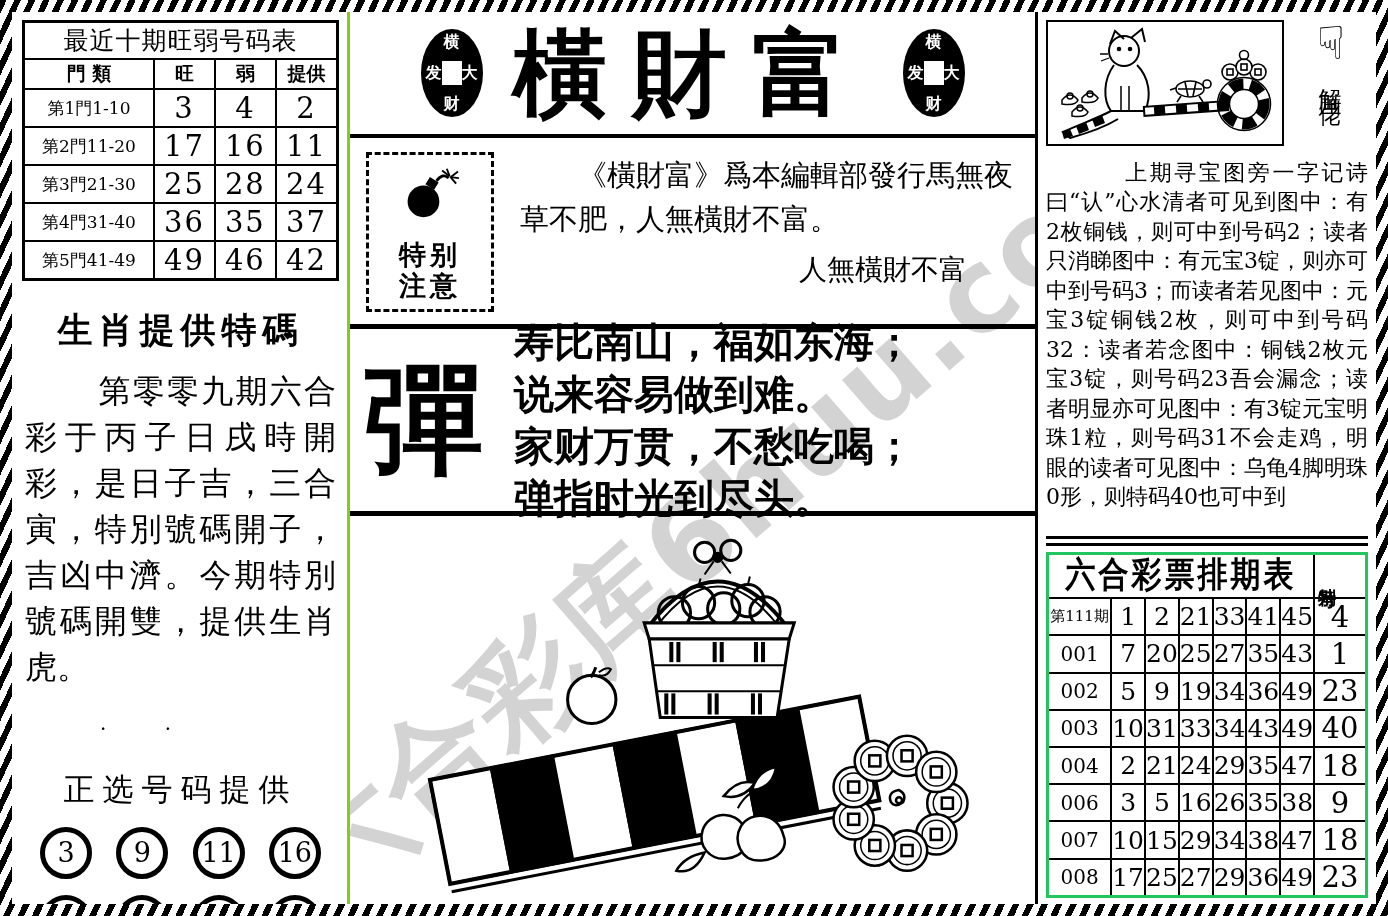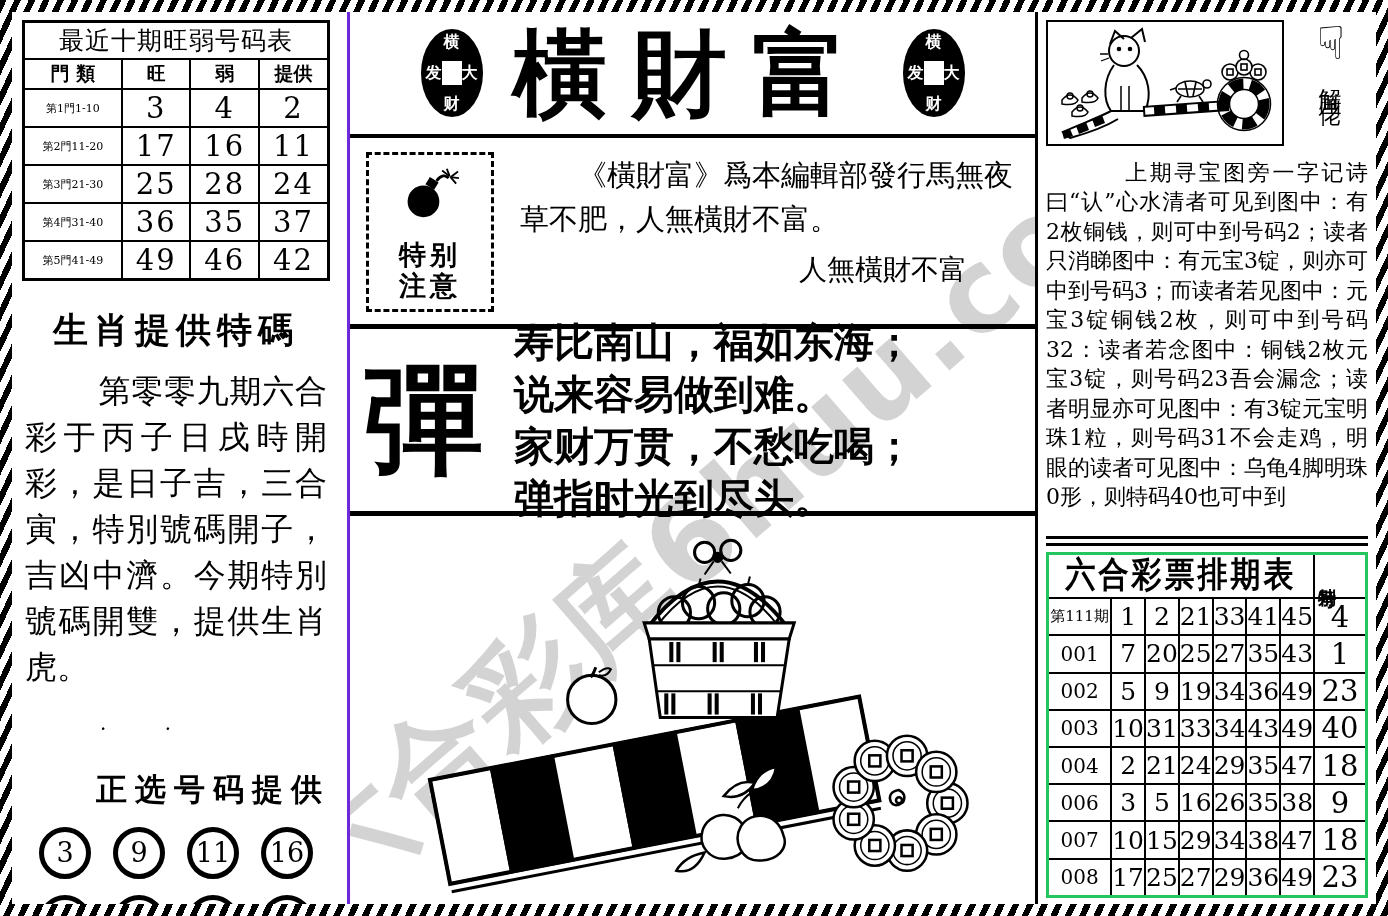--- a/index.html
+++ b/index.html
@@ -3,33 +3,33 @@
 <meta charset="utf-8">
 <style>
   html,body{margin:0;padding:0;background:#e8e8e8;}
   *{box-sizing:border-box;}
   .frame{width:1388px;height:916px;padding:12px;
     background:repeating-linear-gradient(115deg,#000 0 6px,#fff 6px 13px);
     font-family:"DejaVu Serif","Liberation Serif",serif;color:#000;}
   .page{width:100%;height:100%;background:#fff;display:flex;overflow:hidden;}
 
   
-  .col-left{width:338px;border-right:3px solid #6d28d9;padding:8px 17px 6px 10px;flex:none;}
+  .col-left{width:338px;border-right:3px solid #84cc16;padding:8px 8px 6px 10px;flex:none;}
   table{border-collapse:collapse;}
   .hot-table{width:100%;border:3px solid #000;}
   .hot-table td,.hot-table th{border:2px solid #000;text-align:center;padding:1px 2px;}
   .hot-title{font-size:25px;letter-spacing:1px;padding:4px 0;font-weight:400;}
   .hot-head{font-size:19px;font-weight:700;padding:2px 0;}
-  .hot-door{font-size:11px;text-align:left;padding-left:3px;white-space:nowrap;margin-top:23px;}
+  .hot-door{font-size:17px;text-align:left;padding-left:3px;white-space:nowrap;margin-top:23px;}
   .hot-num{font-size:29px;letter-spacing:2px;}
   .zodiac-title{font-size:35px;font-weight:700;text-align:center;letter-spacing:6px;
     margin:26px 0 14px;font-family:"DejaVu Sans","Liberation Sans",sans-serif;}
   .zodiac-body{font-size:32px;line-height:1.44;margin:3px;text-align:justify;text-indent:2.3em;}
   .dots{font-size:20px;letter-spacing:26px;margin:26px 0 0 78px;}
-  .picks-title{font-size:31px;text-align:right;letter-spacing:8px;margin:28px 0 16px;font-weight:700;}
+  .picks-title{font-size:31px;text-align:center;letter-spacing:8px;margin:28px 0 16px;font-weight:400;}
   .picks-grid{display:grid;grid-template-columns:repeat(4,1fr);row-gap:16px;justify-items:center;padding:0 6px;}
   .pick{width:52px;height:52px;border:5px solid #000;border-radius:50%;display:flex;
     align-items:center;justify-content:center;font-size:27px;}
 
   
   .col-center{width:688px;border-right:3px solid #000;flex:none;display:flex;flex-direction:column;
     position:relative;overflow:hidden;}
   .watermark{position:absolute;left:6px;bottom:-34px;transform:rotate(-41deg);transform-origin:0 100%;
     font-size:116px;font-weight:700;color:#000;opacity:0.17;white-space:nowrap;z-index:1;
     pointer-events:none;font-family:"DejaVu Sans","Liberation Sans",sans-serif;letter-spacing:2px;}

